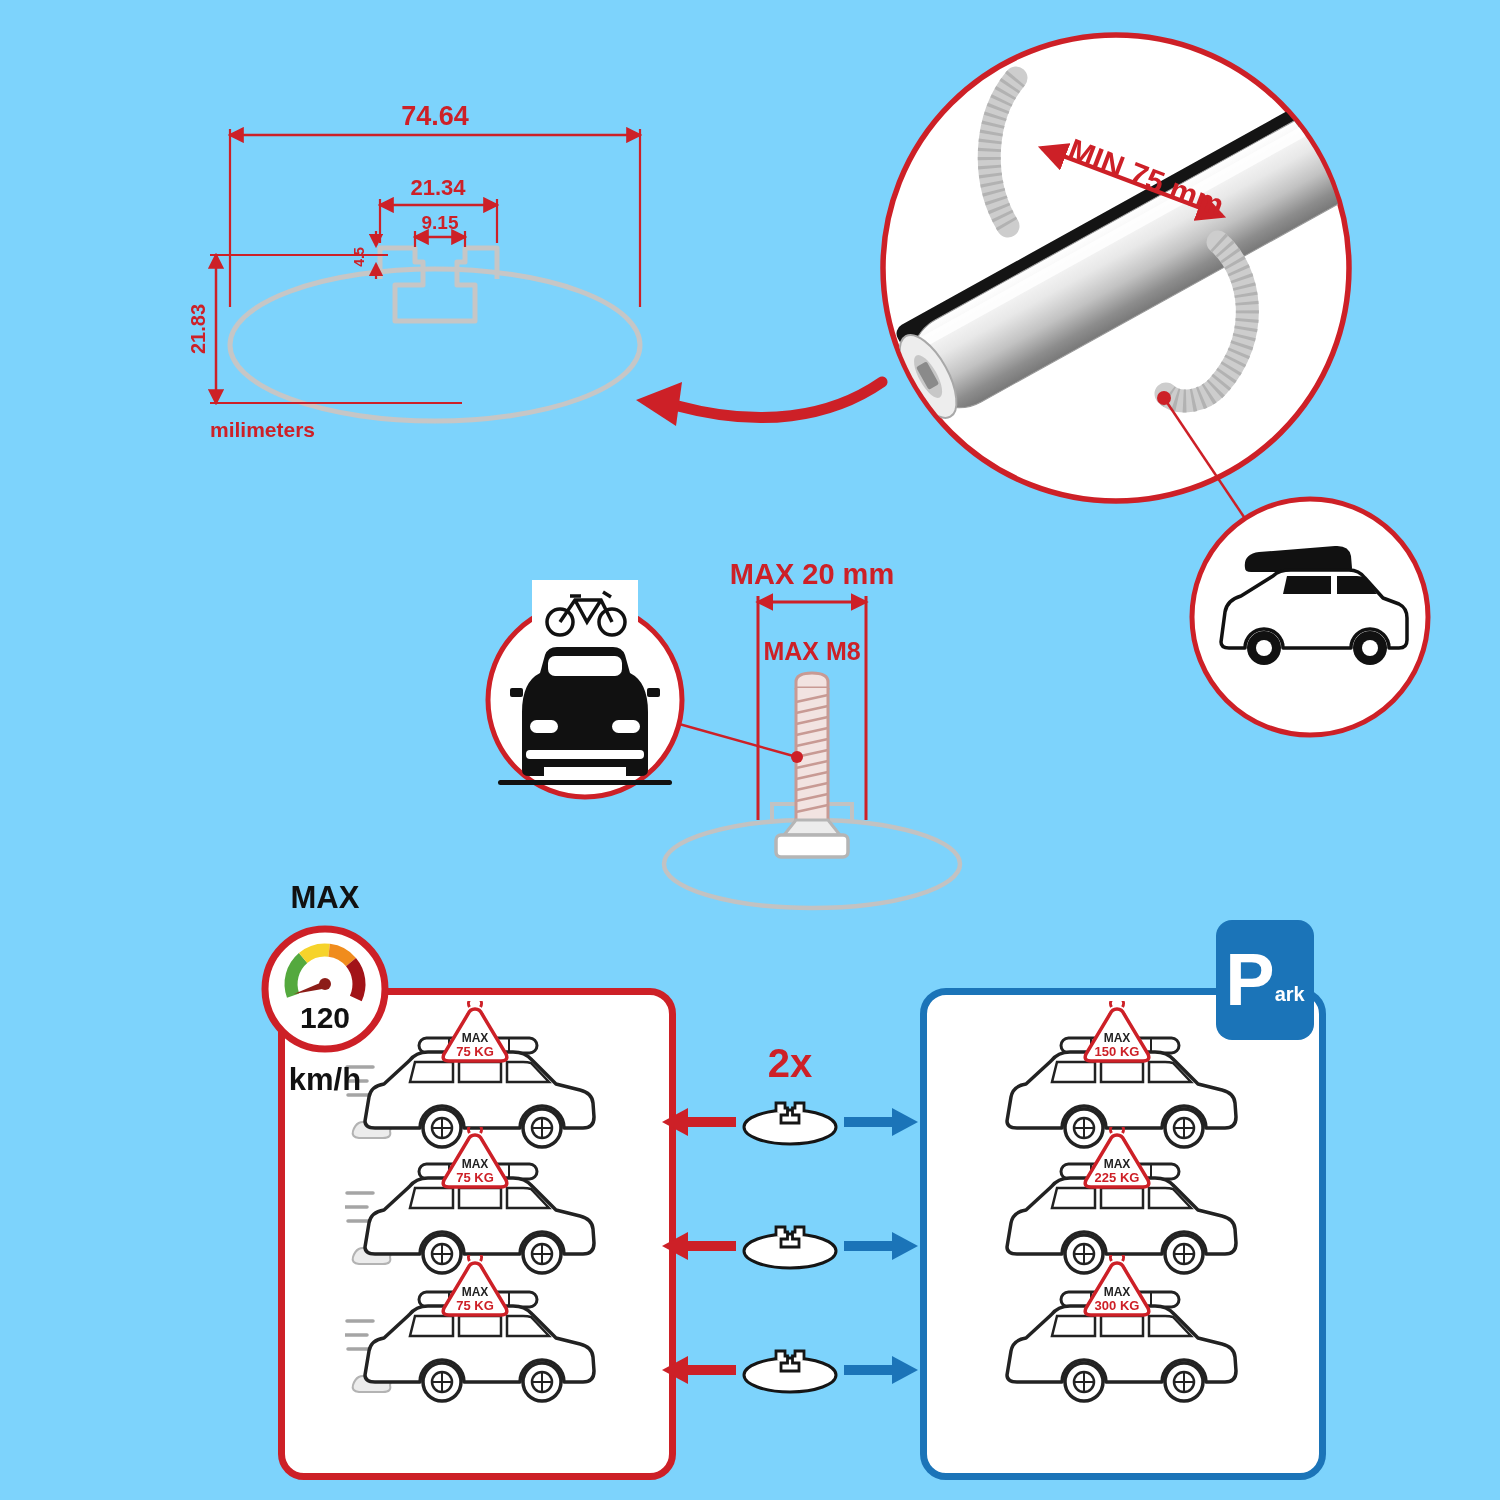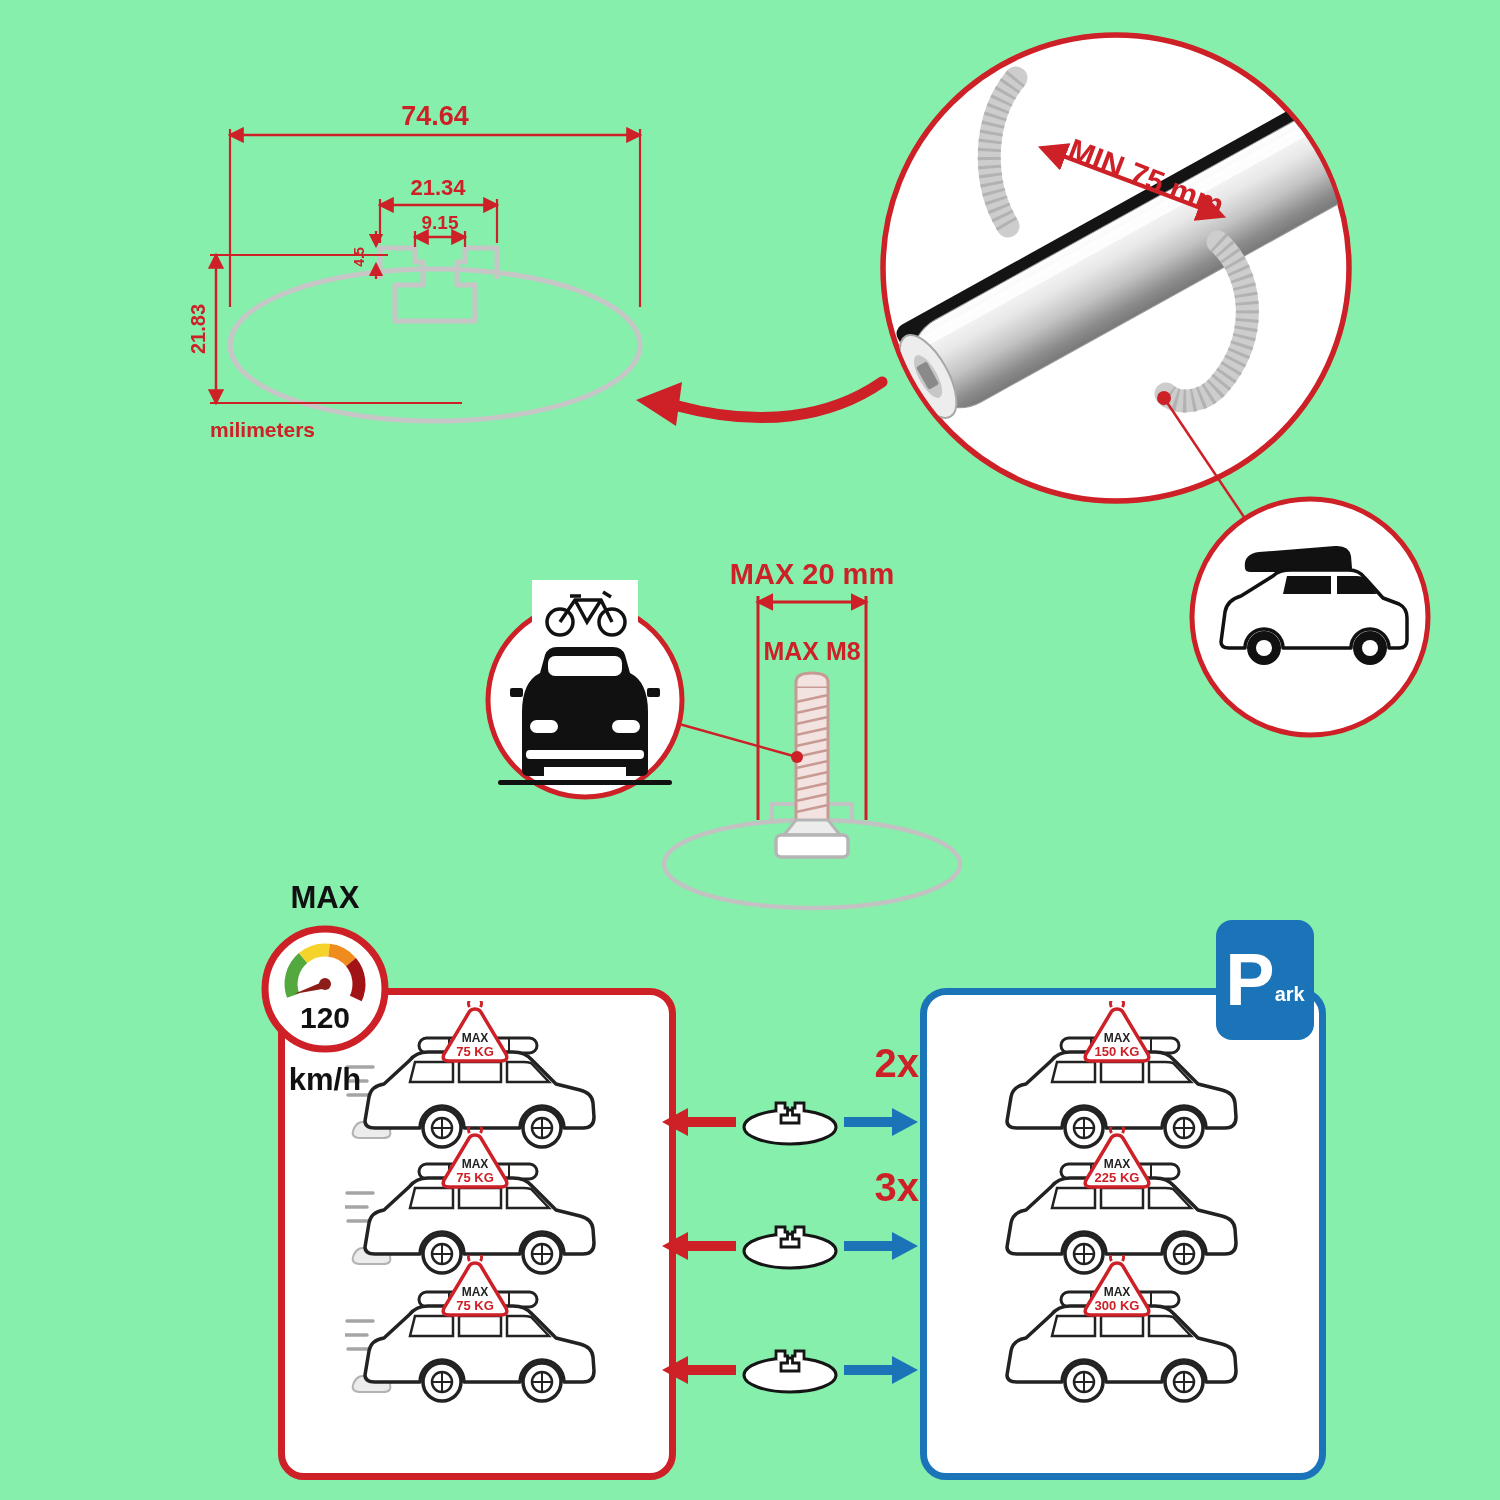--- a/index.html
+++ b/index.html
@@ -1,30 +1,30 @@
 <!DOCTYPE html>
 <html><head>
 <meta charset="utf-8">
 <style>
   html,body{margin:0;padding:0;background:#fff;}
-  .canvas{position:relative;width:1500px;height:1500px;background:#86efac;overflow:hidden;
+  .canvas{position:relative;width:1500px;height:1500px;background:#7dd3fc;overflow:hidden;
           font-family:"Liberation Sans",sans-serif;}
   .abs{position:absolute;}
   svg text{font-family:"Liberation Sans",sans-serif;}
   .dim-t{fill:#cd2027;font-weight:bold;}
   .panel{position:absolute;background:#fff;border-radius:26px;}
   .panel-red{border:7px solid #cd2027;}
   .panel-blue{border:7px solid #1b74b8;}
   .car-row{position:absolute;left:0;width:100%;height:122px;}
   .car-art{position:absolute;left:60px;top:0;}
   .badge{position:absolute;left:150px;top:-34px;width:80px;height:66px;}
   .b-t1{fill:#222;font-size:12px;font-weight:bold;text-anchor:middle;}
   .b-t2{fill:#cd2027;font-size:13px;font-weight:bold;text-anchor:middle;}
   .qty-row{position:absolute;left:661px;width:258px;height:130px;}
-  .qty{color:#cd2027;font-weight:bold;font-size:40px;text-align:right;height:46px;line-height:46px;}
+  .qty{color:#cd2027;font-weight:bold;font-size:40px;text-align:center;height:46px;line-height:46px;}
   .arrow-strip{position:absolute;top:54px;left:0;width:100%;height:56px;}
   .speed-label{position:absolute;left:256px;top:880px;width:138px;text-align:center;
                font-size:31px;font-weight:bold;color:#111;}
   .speed-unit{position:absolute;left:250px;top:1062px;width:150px;text-align:center;
               font-size:31px;font-weight:bold;color:#111;}
   .park-sign{position:absolute;left:1216px;top:920px;width:98px;height:120px;background:#1b74b8;
              border-radius:16px;display:flex;align-items:center;justify-content:center;color:#fff;z-index:5;}
   .park-p{font-size:74px;font-weight:bold;line-height:1;}
   .park-ark{font-size:20px;font-weight:bold;transform:translateY(14px);}
 </style>
@@ -278,21 +278,20 @@
         <ellipse cx="50" cy="31" rx="46" ry="17" fill="#fff" stroke="#151515" stroke-width="3"></ellipse>
         <path d="M36 16 L36 7 L45 7 L45 12 L47.5 12 L47.5 19 L41 19 L41 27 L59 27 L59 19 L52.5 19 L52.5 12 L55 12 L55 7 L64 7 L64 16" fill="#fff" stroke="#151515" stroke-width="2.8"></path>
       </svg>
       <svg class="abs" style="right:1px;top:8px" width="74" height="40" viewBox="0 0 74 40">
         <rect x="0" y="15" width="50" height="10" fill="#1b74b8"></rect>
           <polygon points="74,20 48,6 48,34" fill="#1b74b8"></polygon>
       </svg>
     </div>
   </div>
   <div class="qty-row" style="top:1164px">
-    <div class="qty">3x</div>
     <div class="arrow-strip">
       <svg class="abs" style="left:1px;top:8px" width="74" height="40" viewBox="0 0 74 40">
         <polygon points="0,20 26,6 26,34" fill="#cd2027"></polygon>
           <rect x="24" y="15" width="50" height="10" fill="#cd2027"></rect>
       </svg>
       <svg class="abs" style="left:79px;top:2px" width="100" height="52" viewBox="0 0 100 52">
         <ellipse cx="50" cy="31" rx="46" ry="17" fill="#fff" stroke="#151515" stroke-width="3"></ellipse>
         <path d="M36 16 L36 7 L45 7 L45 12 L47.5 12 L47.5 19 L41 19 L41 27 L59 27 L59 19 L52.5 19 L52.5 12 L55 12 L55 7 L64 7 L64 16" fill="#fff" stroke="#151515" stroke-width="2.8"></path>
       </svg>
       <svg class="abs" style="right:1px;top:8px" width="74" height="40" viewBox="0 0 74 40">

